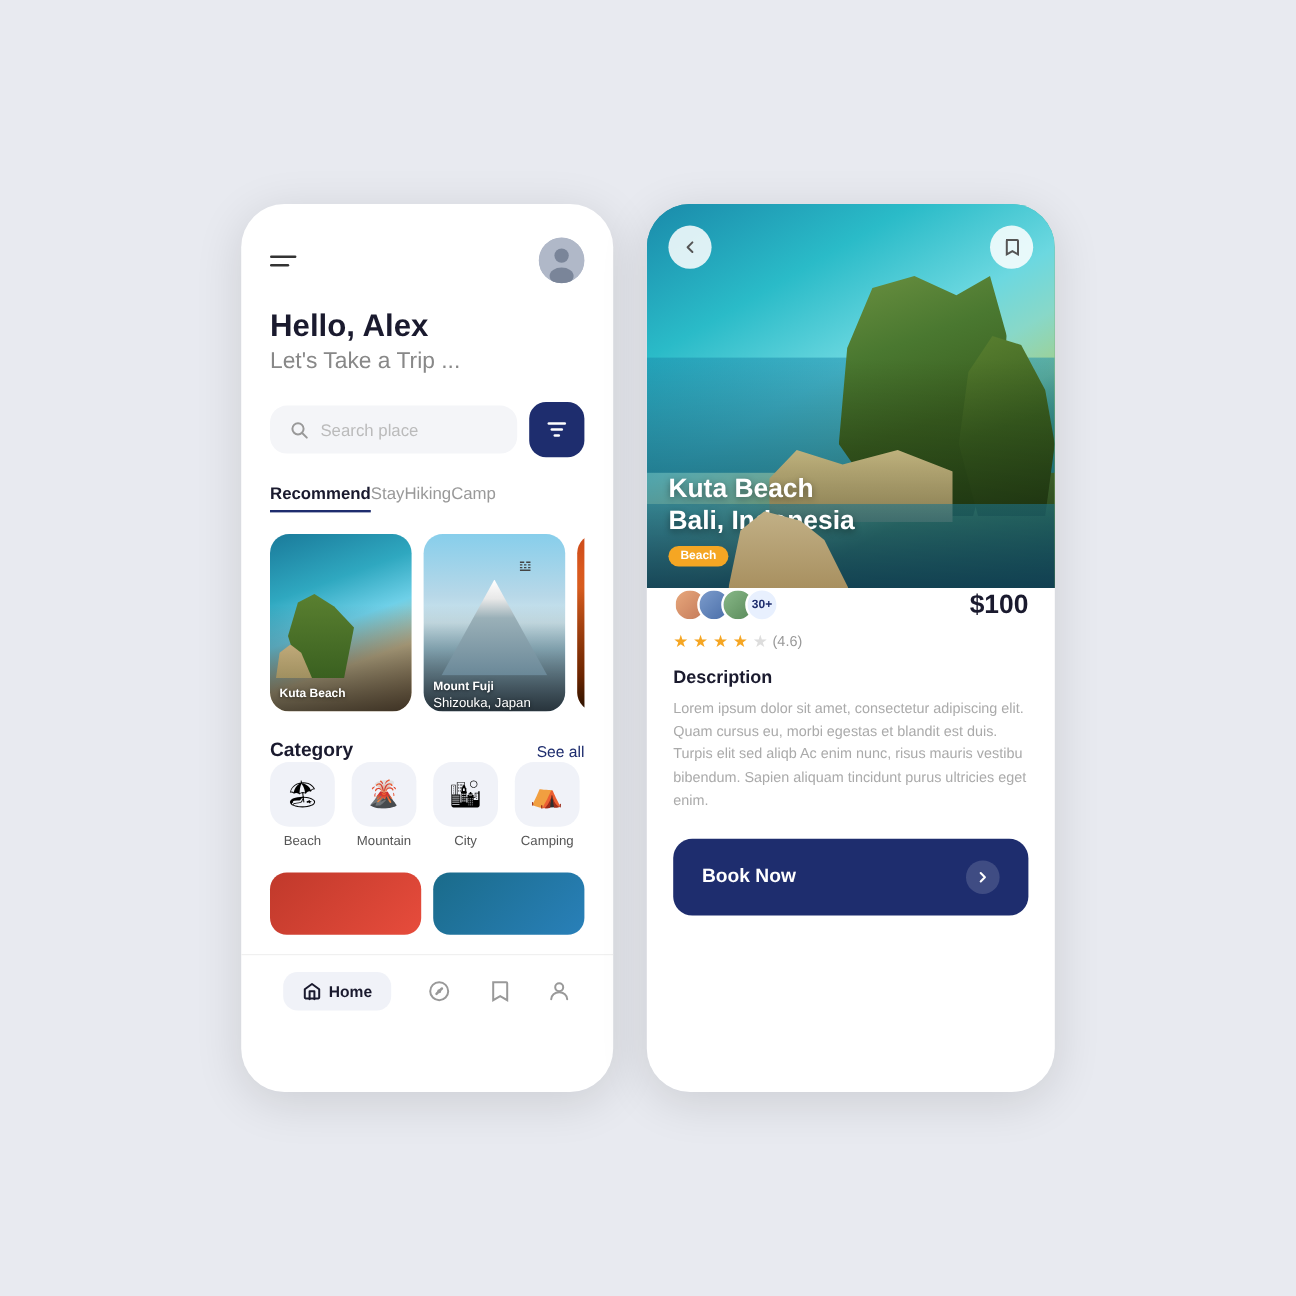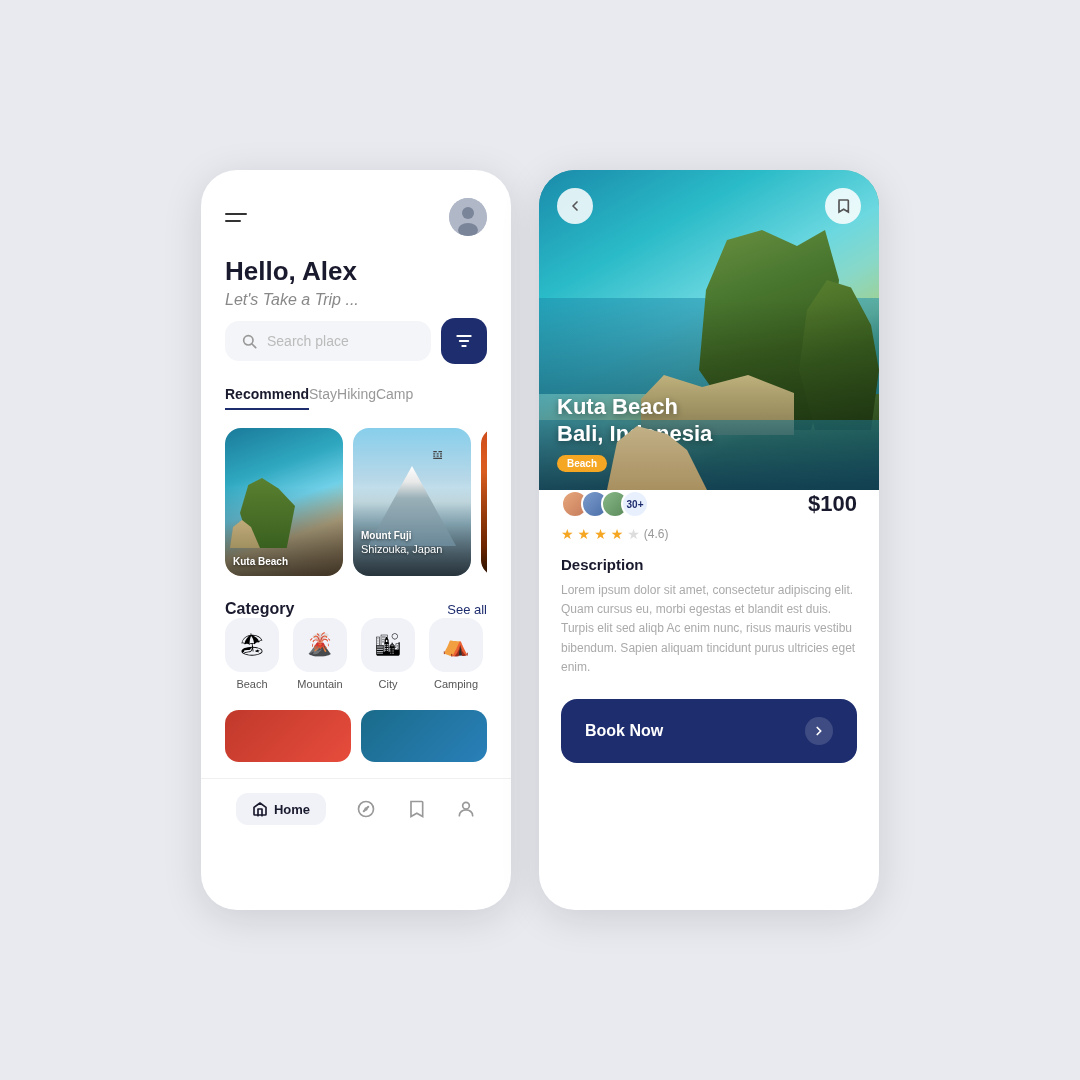--- a/index.html
+++ b/index.html
@@ -70,24 +70,23 @@
     }
     .avatar svg { width: 38px; height: 38px; }
 
     .greeting-title {
       font-size: 26px;
       font-weight: 800;
       color: #1a1a2e;
       margin-bottom: 4px;
     }
     .greeting-sub {
-      font-size: 16px;
+      font-size: 19px;
       color: #888;
-      margin-bottom: 9px;
-      font-style: italic;
+      margin-bottom: 22px;
     }
 
     
     .search-bar {
       display: flex;
       align-items: center;
       gap: 10px;
       margin-bottom: 22px;
     }
     .search-input-wrap {
@@ -507,21 +506,21 @@
 
           <div style="position:absolute;bottom:28px;left:15px;width:55px;height:70px;background:linear-gradient(180deg,#5a8030 0%,#3a6020 100%);clip-path:polygon(20% 100%,0% 50%,15% 10%,40% 0%,70% 15%,100% 40%,85% 100%);"></div>
           <div style="position:absolute;bottom:28px;left:5px;width:30px;height:35px;background:linear-gradient(180deg,#c8b080 0%,#a09060 100%);clip-path:polygon(0% 100%,10% 40%,40% 20%,70% 40%,100% 100%);"></div>
           <div class="card-label" style="position:absolute;bottom:8px;left:8px;font-size:10px;font-weight:700;color:#fff;text-shadow:0 1px 3px rgba(0,0,0,0.6);line-height:1.3;">Kuta Beach</div>
         </div>
 
         <div class="card card-md" style="background: linear-gradient(180deg, #87ceeb 0%, #b8d8e8 35%, #d0e8f0 50%, #a0c8d8 65%, #506878 100%); position:relative;">
           <div style="position:absolute;inset:0;background:linear-gradient(to bottom,transparent 40%,rgba(0,0,0,0.5) 100%);border-radius:16px;"></div>
 
           <div style="position:absolute;bottom:30px;left:10px;right:10px;height:80px;background:linear-gradient(180deg,#fff 0%,#e8e8e8 20%,#9ab0b8 40%,#6a8898 100%);clip-path:polygon(50% 0%,5% 100%,95% 100%);"></div>
-          <div class="card-label" style="position:absolute;bottom:20px;left:8px;font-size:10px;font-weight:700;color:#fff;text-shadow:0 1px 3px rgba(0,0,0,0.6);line-height:1.3;">Mount Fuji<br><span style="font-weight:400;font-size:11px;">Shizouka, Japan</span></div>
+          <div class="card-label" style="position:absolute;bottom:0;left:8px;font-size:10px;font-weight:700;color:#fff;text-shadow:0 1px 3px rgba(0,0,0,0.6);line-height:1.3;">Mount Fuji<br><span style="font-weight:400;font-size:11px;">Shizouka, Japan</span></div>
 
           <div style="position:absolute;top:20px;right:28px;color:#444;font-size:12px;">𝌹</div>
         </div>
 
         <div class="card card-sm" style="background: linear-gradient(180deg, #cc4a1a 0%, #e06020 30%, #8B3000 80%, #3a1800 100%); position:relative; width:80px;">
           <div style="position:absolute;inset:0;background:linear-gradient(to bottom,transparent 20%,rgba(0,0,0,0.3) 100%);border-radius:16px;"></div>
 
         </div>
       </div>
 

